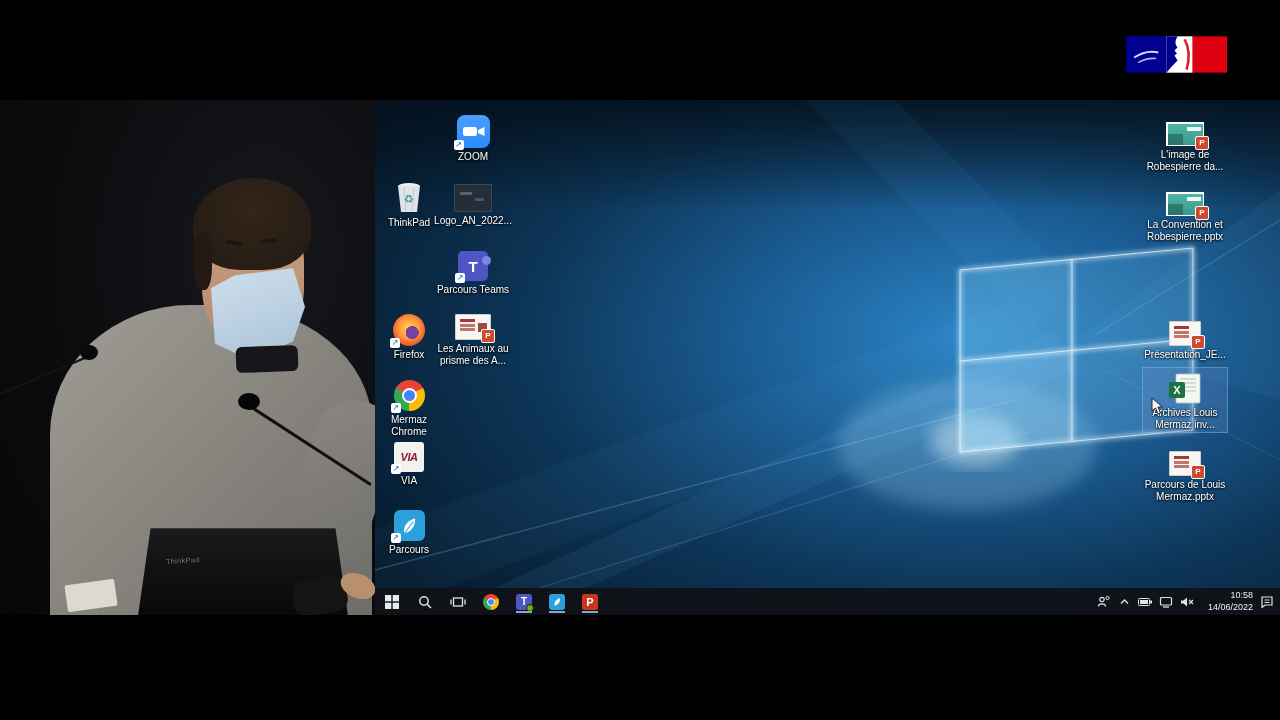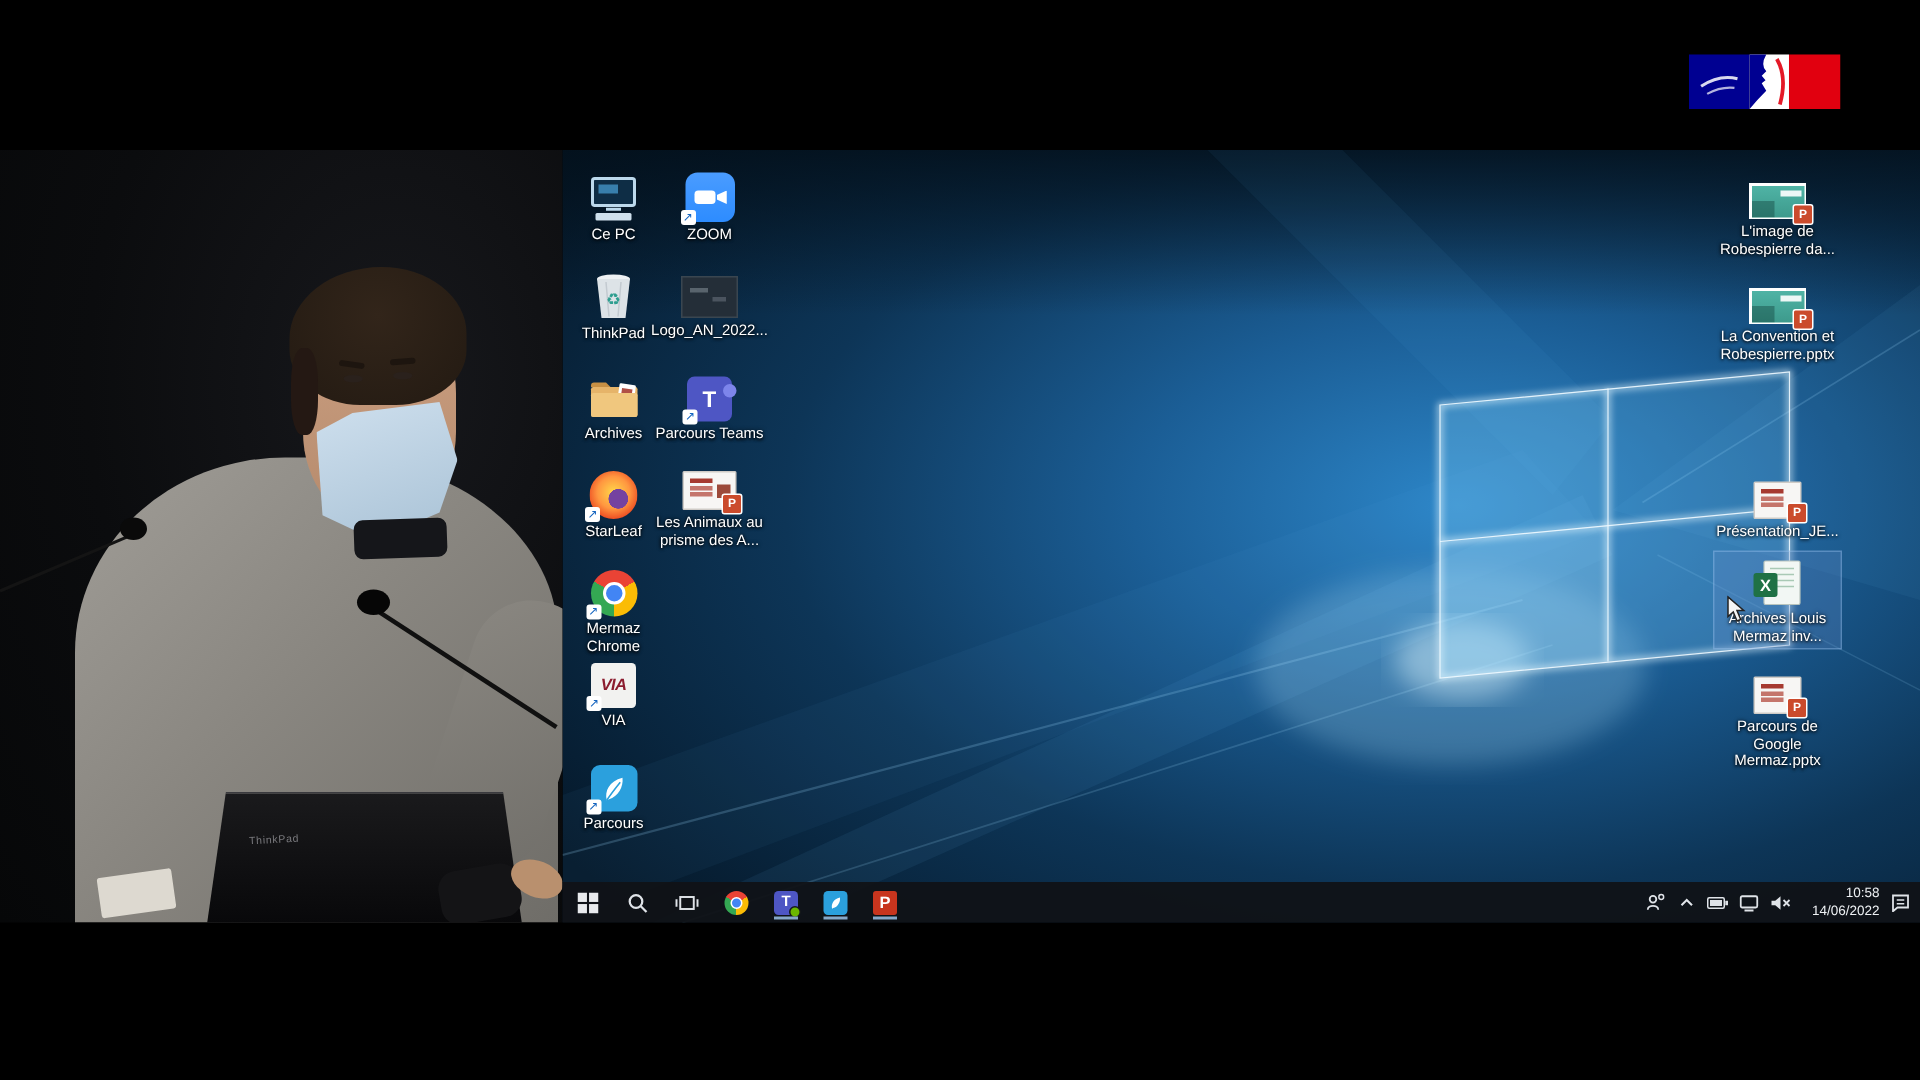--- a/index.html
+++ b/index.html
@@ -192,62 +192,37 @@
         <line x1="697" y1="159" x2="697" y2="341"></line>
           <line x1="585" y1="261" x2="818" y2="239"></line>
       </g>
       <g stroke="rgba(240,250,255,.9)" stroke-width=".8" fill="none">
         <polygon points="585,170 818,148 818,330 585,352"></polygon>
         <line x1="697" y1="159" x2="697" y2="341"></line>
           <line x1="585" y1="261" x2="818" y2="239"></line>
       </g>
     </svg>
 
-    <div class="dicon" style="left:-4px;top:10px">
-      <div class="iwrap">
-          <svg width="36" height="30">
-        <rect x="4" y="1" width="28" height="18" rx="1.5" fill="#0e2d45" stroke="#bcd9ec" stroke-width="2"></rect>
-        <rect x="8" y="5" width="13" height="6" fill="#4aa3d8" opacity=".7"></rect>
-        <rect x="13" y="20.5" width="10" height="2" fill="#bcd9ec"></rect>
-        <rect x="6" y="24" width="24" height="5" rx="1" fill="#cfe0ec"></rect>
-          </svg>
-        </div>
-      <div class="ilabel">Ce PC</div>
-    </div>
     <div class="dicon" style="left:-4px;top:76px">
       <div class="iwrap">
           <svg width="30" height="33">
         <ellipse cx="15" cy="5" rx="11" ry="3" fill="#eef1f3"></ellipse>
         <path d="M4 5 L7 31 L23 31 L26 5 Z" fill="#dde3e7"></path>
         <path d="M10 7 L12 30 M20 7 L18 30" stroke="#c3cad0" stroke-width="1" fill="none"></path>
         <text x="15" y="22" font-size="11" text-anchor="middle" fill="#2e9e8f">♻</text>
           </svg>
         </div>
       <div class="ilabel">ThinkPad</div>
     </div>
-    <div class="dicon" style="left:-4px;top:143px">
-      <div class="iwrap">
-          <svg width="36" height="29">
-        <path d="M3 5 q0-2 2-2 h8 l3 3 h-13 z" fill="#c79044"></path>
-        <rect x="3" y="6" width="31" height="20" rx="1.5" fill="#e6b469"></rect>
-        <g transform="rotate(8 26 12)">
-              <rect x="21" y="4" width="11" height="15" rx="1" fill="#fff"></rect>
-        <rect x="23" y="7" width="7" height="8" fill="#b05046"></rect>
-            </g>
-        <rect x="3" y="10" width="31" height="16" rx="1.5" fill="#f0c77e"></rect>
-          </svg>
-        </div>
-      <div class="ilabel">Archives</div>
-    </div>
     <div class="dicon" style="left:-4px;top:208px">
       <div class="iwrap">
           <div class="firefox-ic"></div>
         <div class="shortcut">↗</div>
         </div>
-      <div class="ilabel">StarLeaf</div>
+      <div class="ilabel">Firefox</div>
     </div>
     <div class="dicon" style="left:-4px;top:273px">
       <div class="iwrap">
           <div class="chrome-ic"></div>
         <div class="shortcut">↗</div>
         </div>
       <div class="ilabel">Mermaz Chrome</div>
     </div>
     <div class="dicon" style="left:-4px;top:334px">
       <div class="iwrap">
@@ -341,21 +316,21 @@
         </div>
       <div class="ilabel">Archives Louis Mermaz inv...</div>
     </div>
     <div class="dicon wide" style="left:768px;top:346px">
       <div class="iwrap" style="height:28px">
           <div class="pptx-doc">
           <div class="lines"></div>
           <div class="p-badge">P</div>
           </div>
         </div>
-      <div class="ilabel">Parcours de Google Mermaz.pptx</div>
+      <div class="ilabel">Parcours de Louis Mermaz.pptx</div>
     </div>
 
     <svg class="cursor" style="left:776px;top:297px" width="13" height="18" viewBox="0 0 13 18">
       <path d="M1 1 L1 14 L4.5 11 L7 17 L9.5 16 L7 10 L11.5 10 Z" fill="#f5f5f5" stroke="#222" stroke-width="1"></path>
     </svg>
 
     <div class="taskbar">
       <div class="tb-left">
         <div class="tb-btn">
           <svg width="14" height="14">

